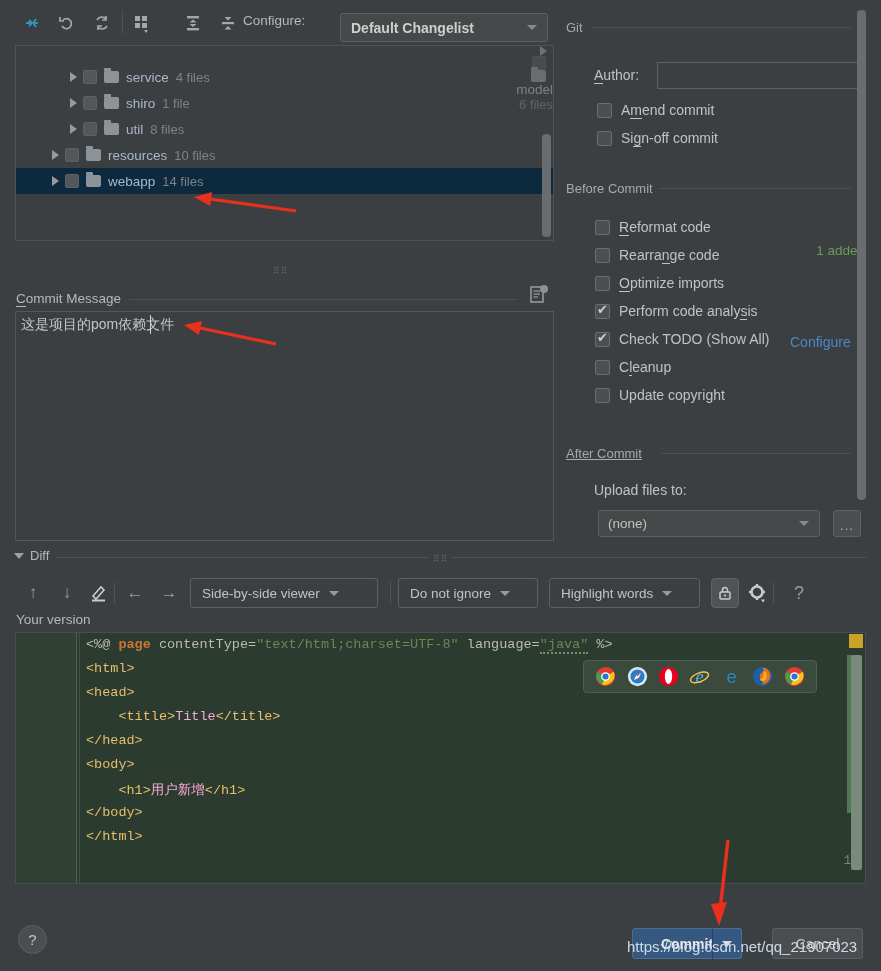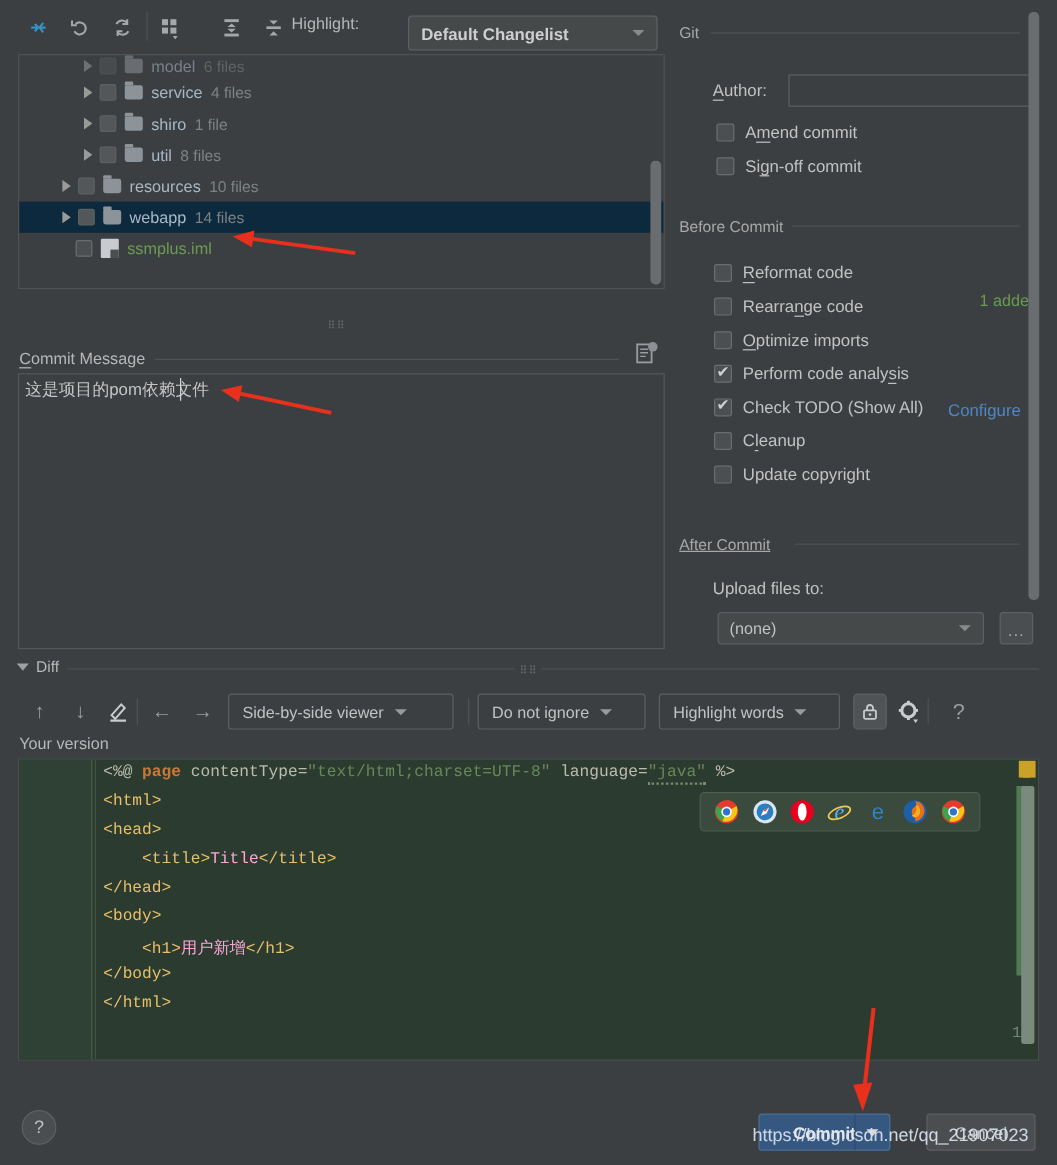--- a/index.html
+++ b/index.html
@@ -314,31 +314,31 @@
       </svg>
     </div>
     <div class="tb-icon" style="left:218px">
       <svg width="20" height="20" viewBox="0 0 20 20">
         <rect x="4" y="9" width="12" height="2.2" fill="#a5a8ab"></rect>
         <path d="M10 7.5 l-3.5 -3.5 h7 z" fill="#a5a8ab"></path>
         <path d="M10 13 l3.5 3.5 h-7 z" fill="#a5a8ab"></path>
       </svg>
     </div>
     <div class="changelist-label">
-      <span>Highlight:</span>
+      <span>Configure:</span>
     </div>
     <div class="changelist-combo">
       <span class="val">Default Changelist</span>
       <span class="combo-arrow"></span>
     </div>
   </div>
 
   <div class="tree-panel">
     <div id="tree-rows">
-        <div class="tree-row" style="height: 18px; align-items: center; opacity: 0.55; padding-left: 54px;">
+        <div class="tree-row" style="height: 18px; align-items: flex-end; opacity: 0.55; padding-left: 54px; flex-direction: column;">
           <span class="twisty"></span>
           <span class="cbx dim"></span>
           <span class="folder"></span>
           <span class="fname">model</span>
           <span class="fcount">6 files</span>
         </div>
         <div class="tree-row" style="padding-left: 54px;">
           <span class="twisty"></span>
           <span class="cbx dim"></span>
           <span class="folder"></span>
@@ -366,25 +366,20 @@
           <span class="fname">resources</span>
           <span class="fcount">10 files</span>
         </div>
         <div class="tree-row selected" style="padding-left: 36px;">
           <span class="twisty"></span>
           <span class="cbx dim"></span>
           <span class="folder"></span>
           <span class="fname">webapp</span>
           <span class="fcount">14 files</span>
         </div>
-        <div class="tree-row" style="padding-left: 47px;">
-          <span class="cbx"></span>
-          <span class="imlicon"></span>
-          <span class="fname green">ssmplus.iml</span>
-        </div>
       </div>
     <div class="tree-scroll"></div>
   </div>
   <div class="added-label">1 added</div>
   <div class="grip">⠿⠿</div>
 
   <svg class="arrow" style="left:190px; top:190px;" width="110" height="28">
     <line x1="106" y1="21" x2="20" y2="9" stroke="#e8301d" stroke-width="3.2"></line>
     <path d="M4 7 L22 2 L20 16 Z" fill="#e8301d"></path>
   </svg>

